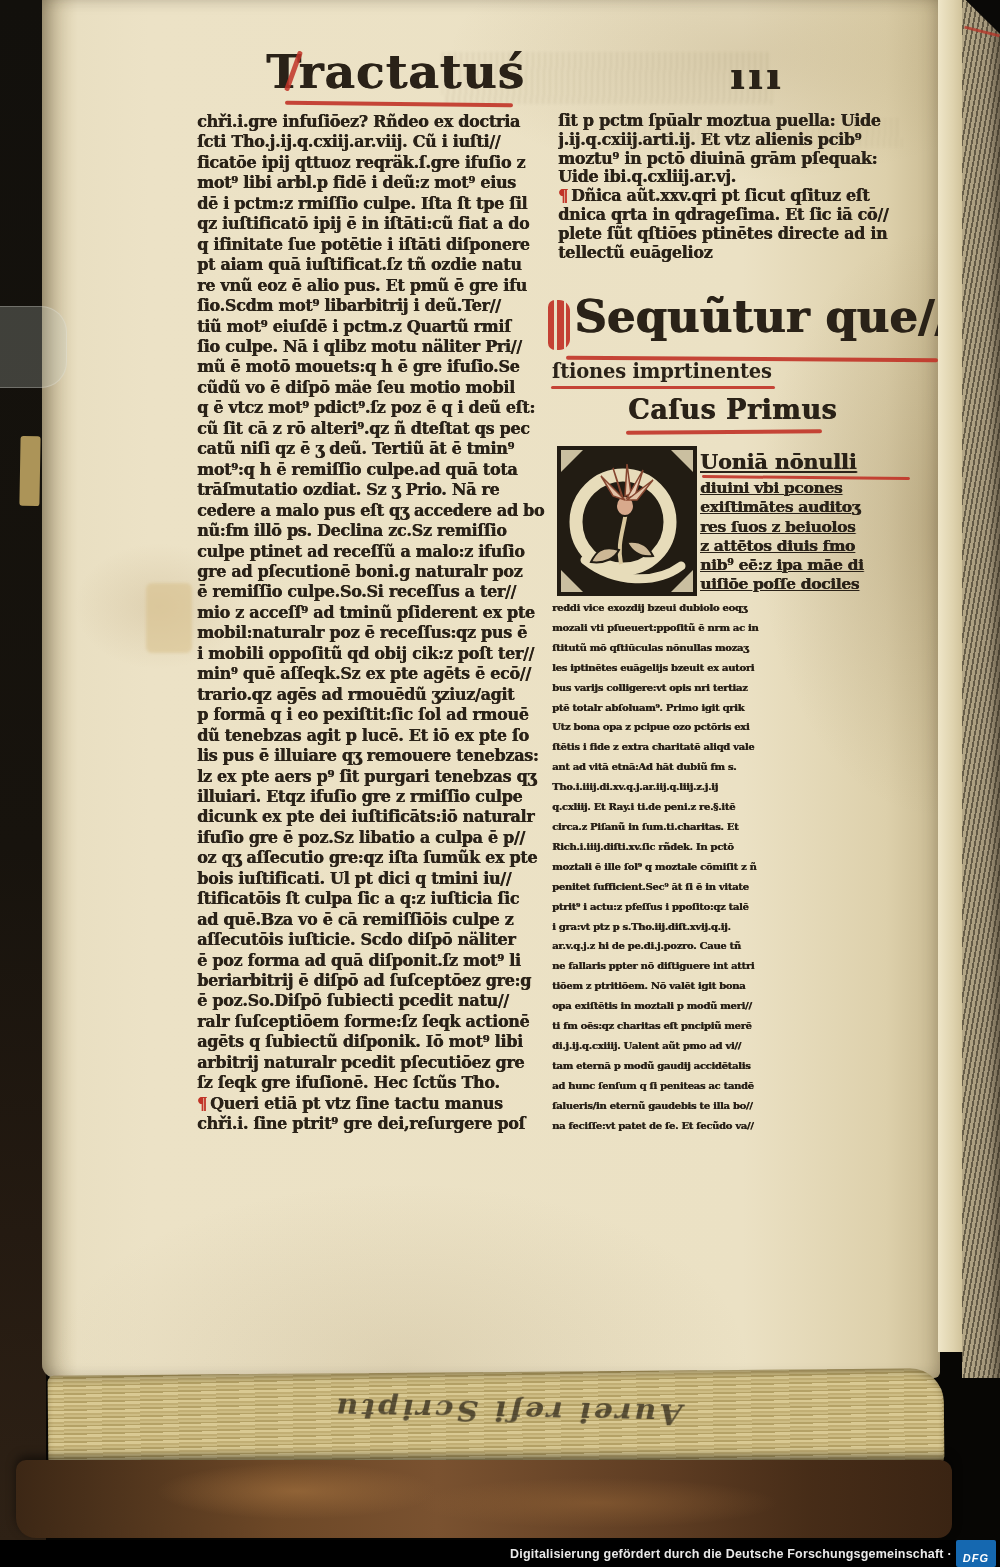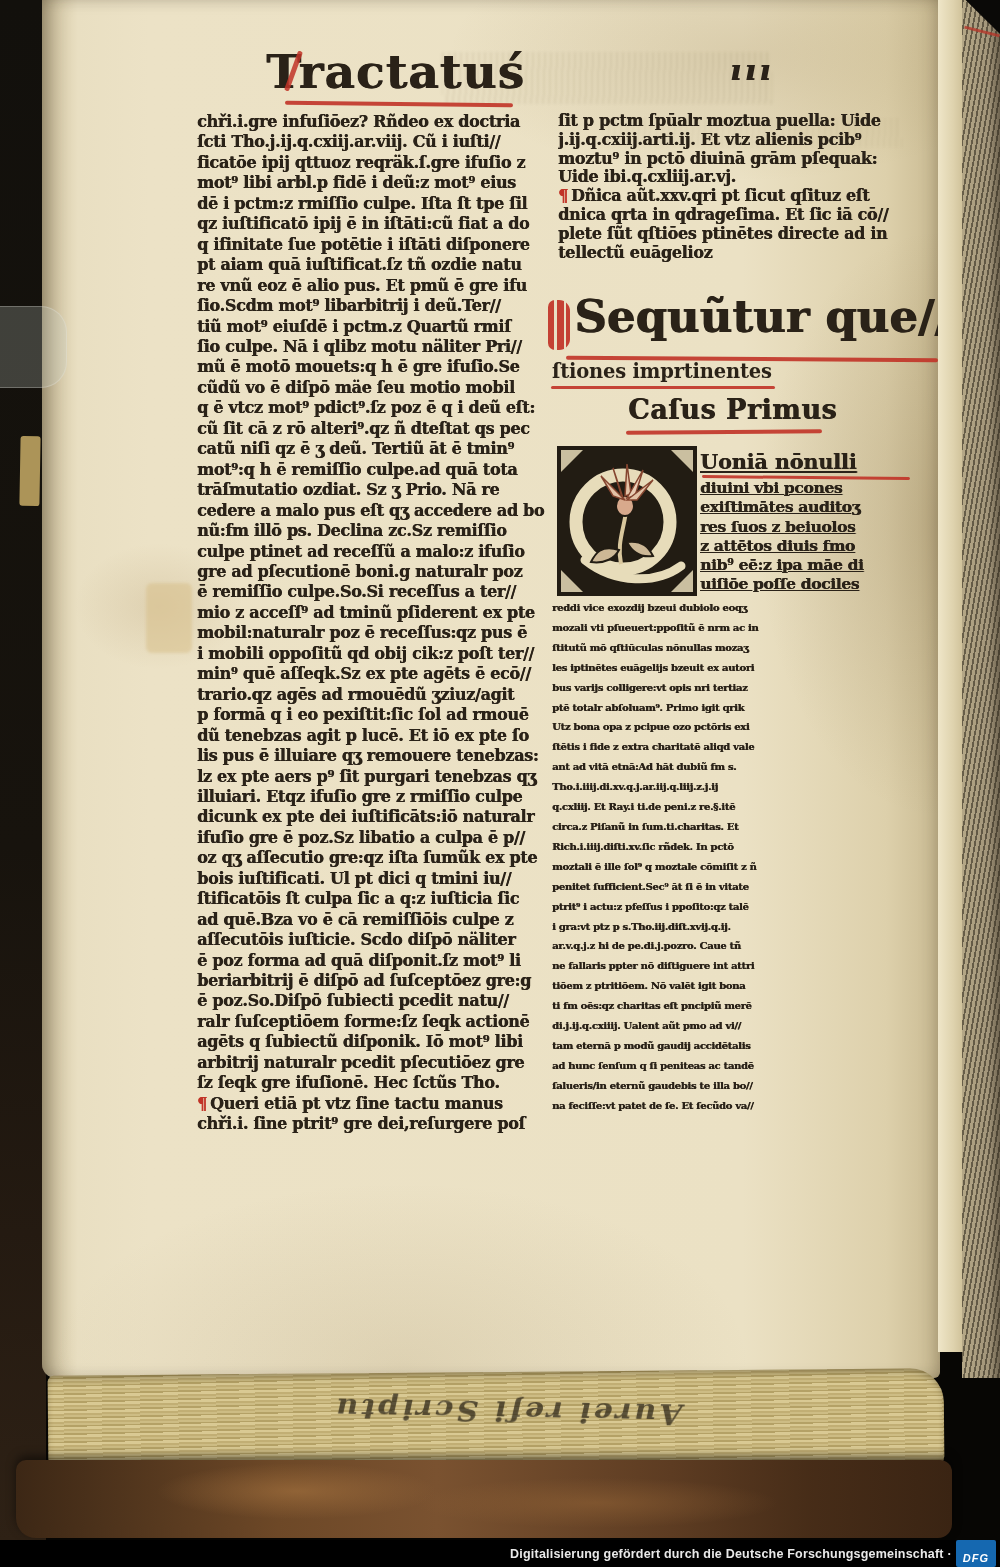--- a/index.html
+++ b/index.html
@@ -29,21 +29,21 @@
   
   .ink{color:#2a2218;font-weight:700;}
   .col{position:absolute;overflow:hidden;}
   .tl{white-space:nowrap;text-shadow:0.4px 0 0 currentColor;}
   .rubric{color:#c13327;padding-right:3px;}
   #leftcol{left:155px;top:112px;width:366px;font-size:16px;line-height:20.45px;letter-spacing:-0.3px;}
   #rtop{left:516px;top:112px;width:378px;font-size:16px;line-height:18.8px;letter-spacing:-0.3px;}
   #rbody{left:510px;top:598px;width:384px;font-size:10px;line-height:19.9px;letter-spacing:-0.3px;}
   #rside{left:658px;top:478px;width:240px;font-size:15.6px;line-height:19.3px;letter-spacing:-0.4px;text-decoration:underline;}
   .head-title{position:absolute;left:224px;top:44px;font-size:47px;letter-spacing:1px;text-shadow:0.8px 0 0 currentColor;}
-  .pagenum{position:absolute;left:688px;top:54px;font-size:28px;letter-spacing:4px;text-shadow:1px 0 0 currentColor;font-style:italic;}
+  .pagenum{position:absolute;left:688px;top:54px;font-size:37px;letter-spacing:4px;text-shadow:1px 0 0 currentColor;}
   .redline{position:absolute;background:#c13327;height:4px;border-radius:2px;opacity:.9;}
   .red-slash{position:absolute;left:249px;top:50px;width:5px;height:42px;background:#c13327;
     transform:rotate(20deg);opacity:.85;border-radius:2px;}
   .h1{position:absolute;left:532px;top:290px;font-size:45px;letter-spacing:0px;text-shadow:1px 0 0 currentColor;white-space:nowrap;}
   .rubric-mark{position:absolute;left:506px;top:300px;width:22px;height:50px;background:
     linear-gradient(90deg,#c13327 0 6px, rgba(233,223,196,.9) 6px 9px, #c13327 9px 16px, rgba(233,223,196,.9) 16px 18px, #c13327 18px 22px);
     border-radius:7px 11px 11px 7px;opacity:.92;}
   .h2{position:absolute;left:510px;top:360px;font-size:19.5px;letter-spacing:-0.2px;white-space:nowrap;}
   .h3{position:absolute;left:586px;top:394px;font-size:27px;letter-spacing:0.5px;white-space:nowrap;text-shadow:0.7px 0 0 currentColor;}
   .side-first{position:absolute;left:658px;top:450px;font-size:20.5px;white-space:nowrap;text-shadow:0.6px 0 0 currentColor;text-decoration:underline;}
@@ -226,20 +226,21 @@
       <div class="tl">q.cxliij. Et Ray.i ti.de peni.z re.§.itē</div>
       <div class="tl">circa.z Piſanũ in ſum.ti.charitas. Et</div>
       <div class="tl">Rich.i.iiij.diſti.xv.ſic rñdek. In pctō</div>
       <div class="tl">moztali ē ille ſol⁹ q moztale cōmiſit z ñ</div>
       <div class="tl">penitet ſufficient.Sec⁹ āt ſi ē in vitate</div>
       <div class="tl">ptrit⁹ i actu:z pfeſſus i ppoſito:qz talē</div>
       <div class="tl">i gra:vt ptz p s.Tho.iij.diſt.xvij.q.ij.</div>
       <div class="tl">ar.v.q.j.z hi de pe.di.j.pozro. Caue tñ</div>
       <div class="tl">ne fallaris ppter nō diſtiguere int attri</div>
       <div class="tl">tiōem z ptritiōem. Nō valēt igit bona</div>
+      <div class="tl">opa exiſtētis in moztali p modũ meri//</div>
       <div class="tl">ti fm oēs:qz charitas eſt pncipiũ merē</div>
       <div class="tl">di.j.ij.q.cxiiij. Ualent aũt pmo ad vi//</div>
       <div class="tl">tam eternā p modũ gaudij accidētalis</div>
       <div class="tl">ad hunc ſenſum q ſi peniteas ac tandē</div>
       <div class="tl">ſalueris/in eternũ gaudebis te illa bo//</div>
       <div class="tl">na feciſſe:vt patet de ſe. Et ſecũdo va//</div>
     </div>
 
   <div class="stain"></div>
 </div>

